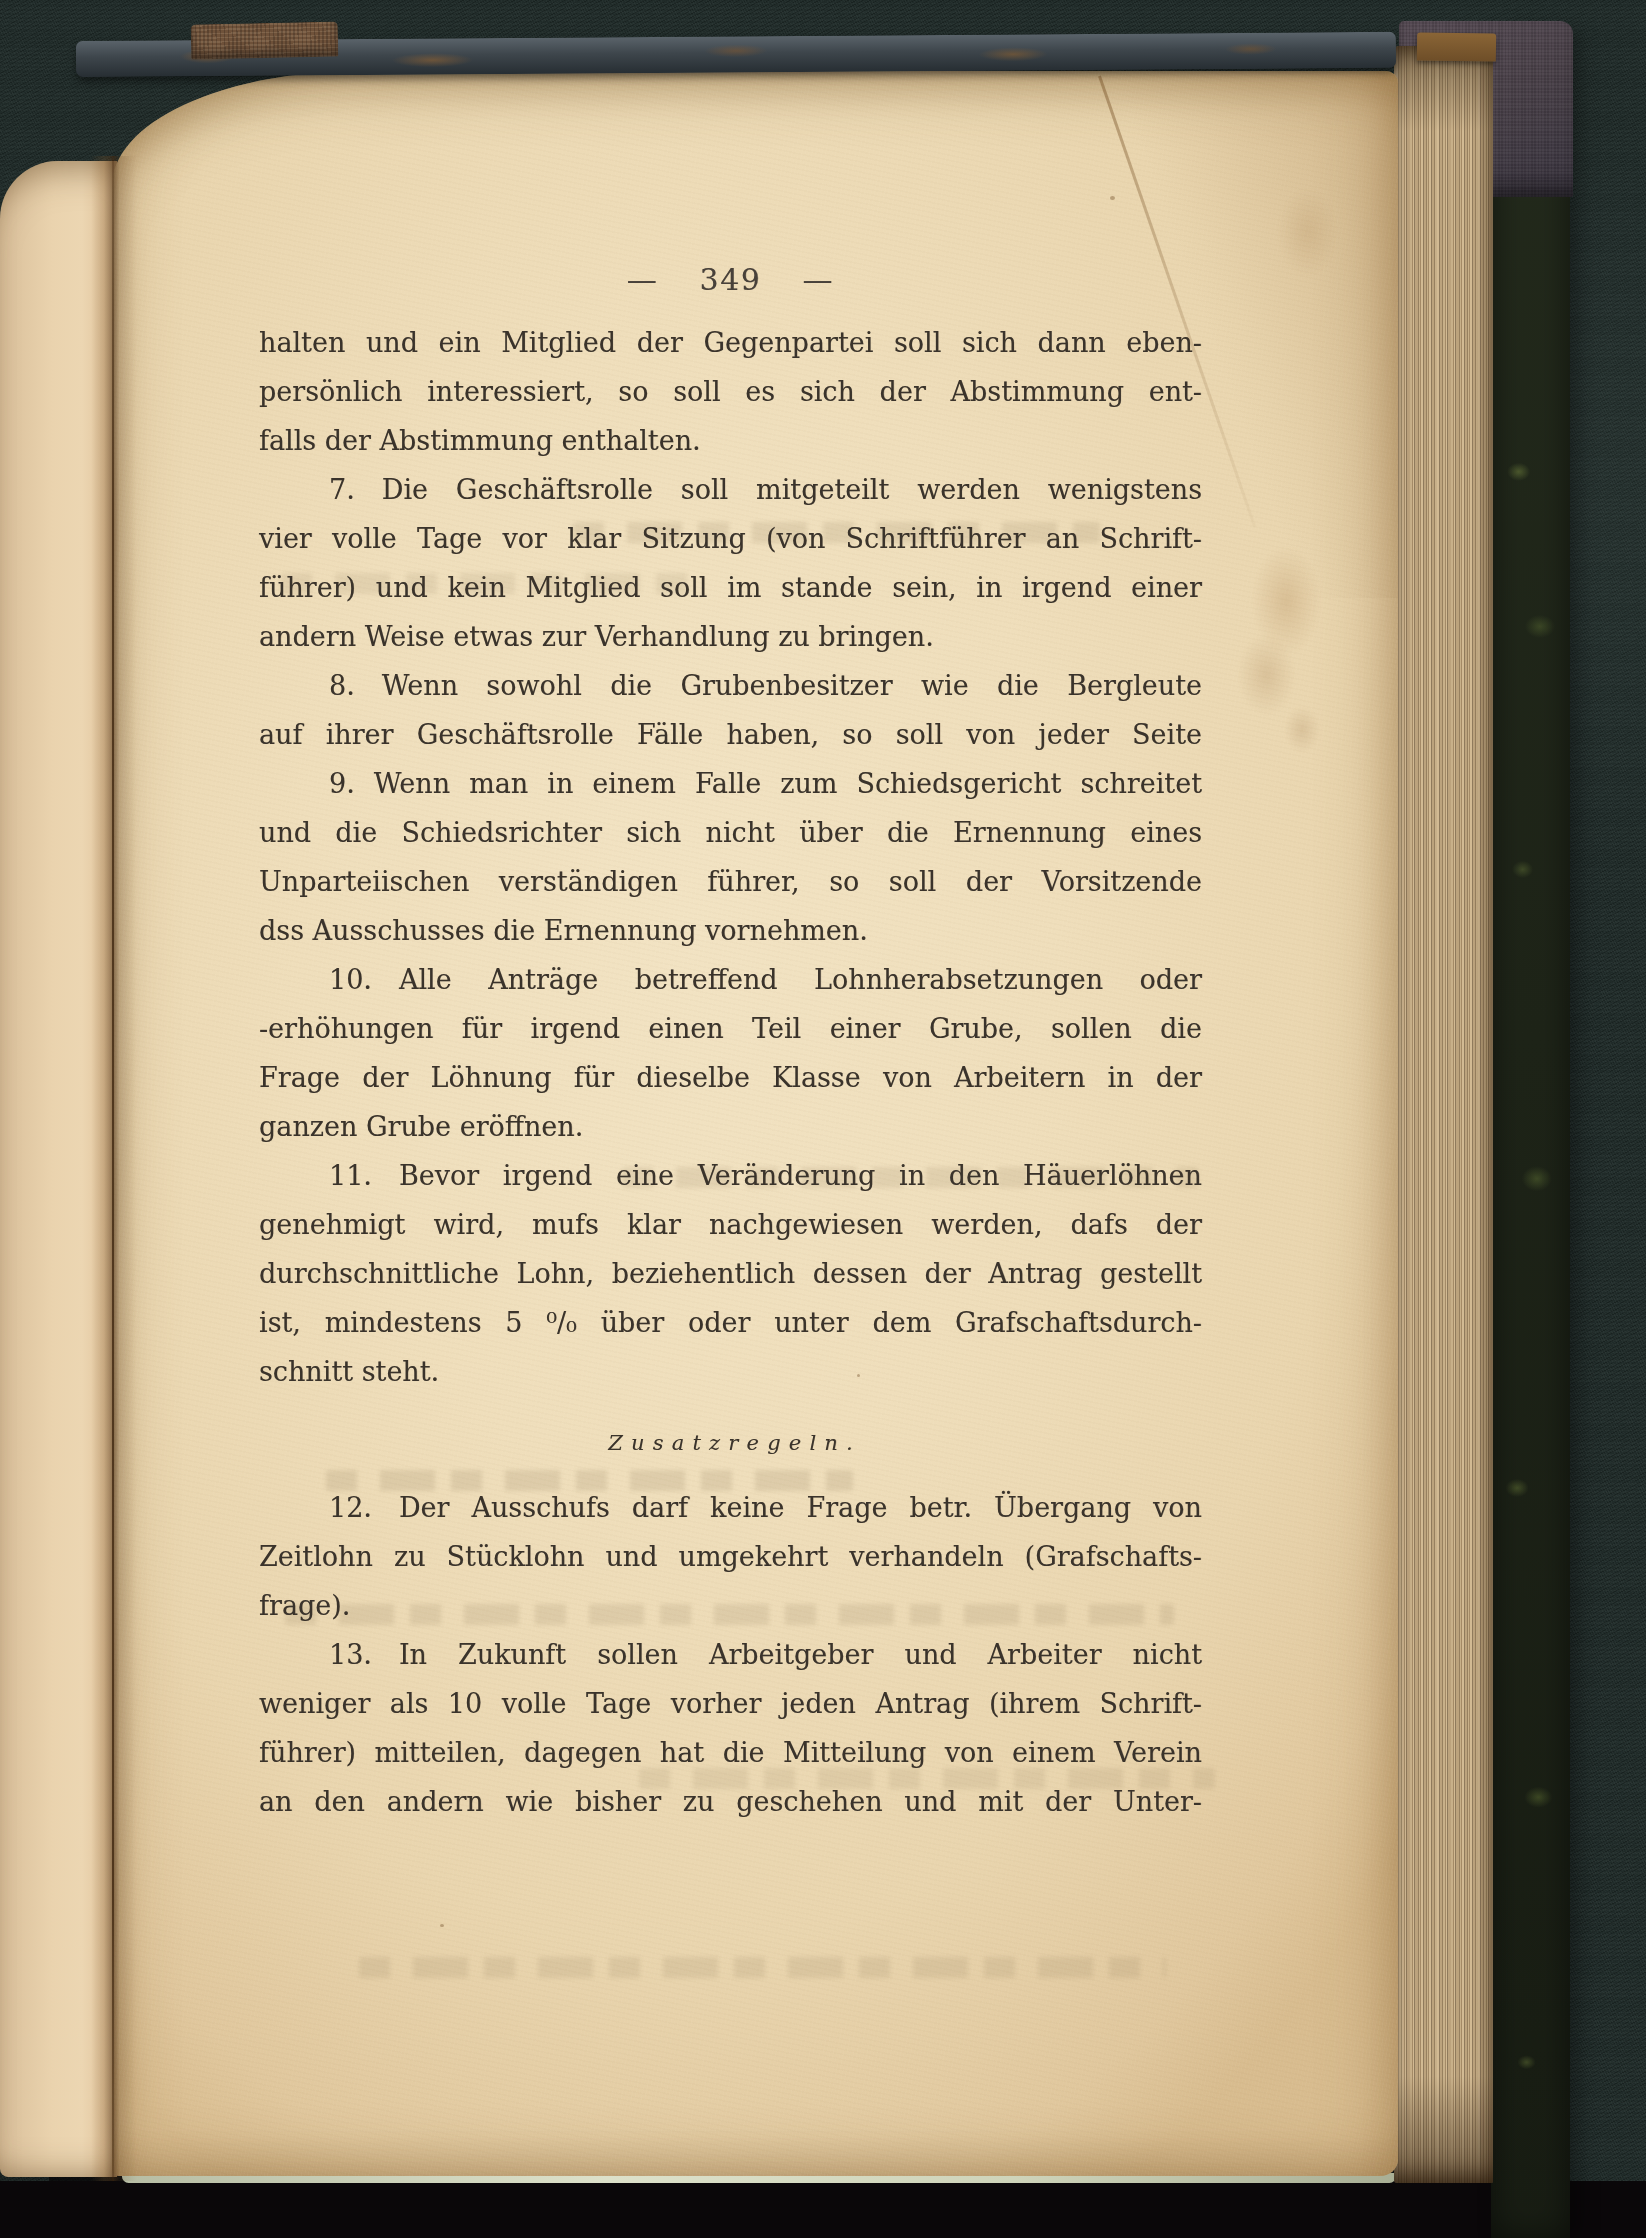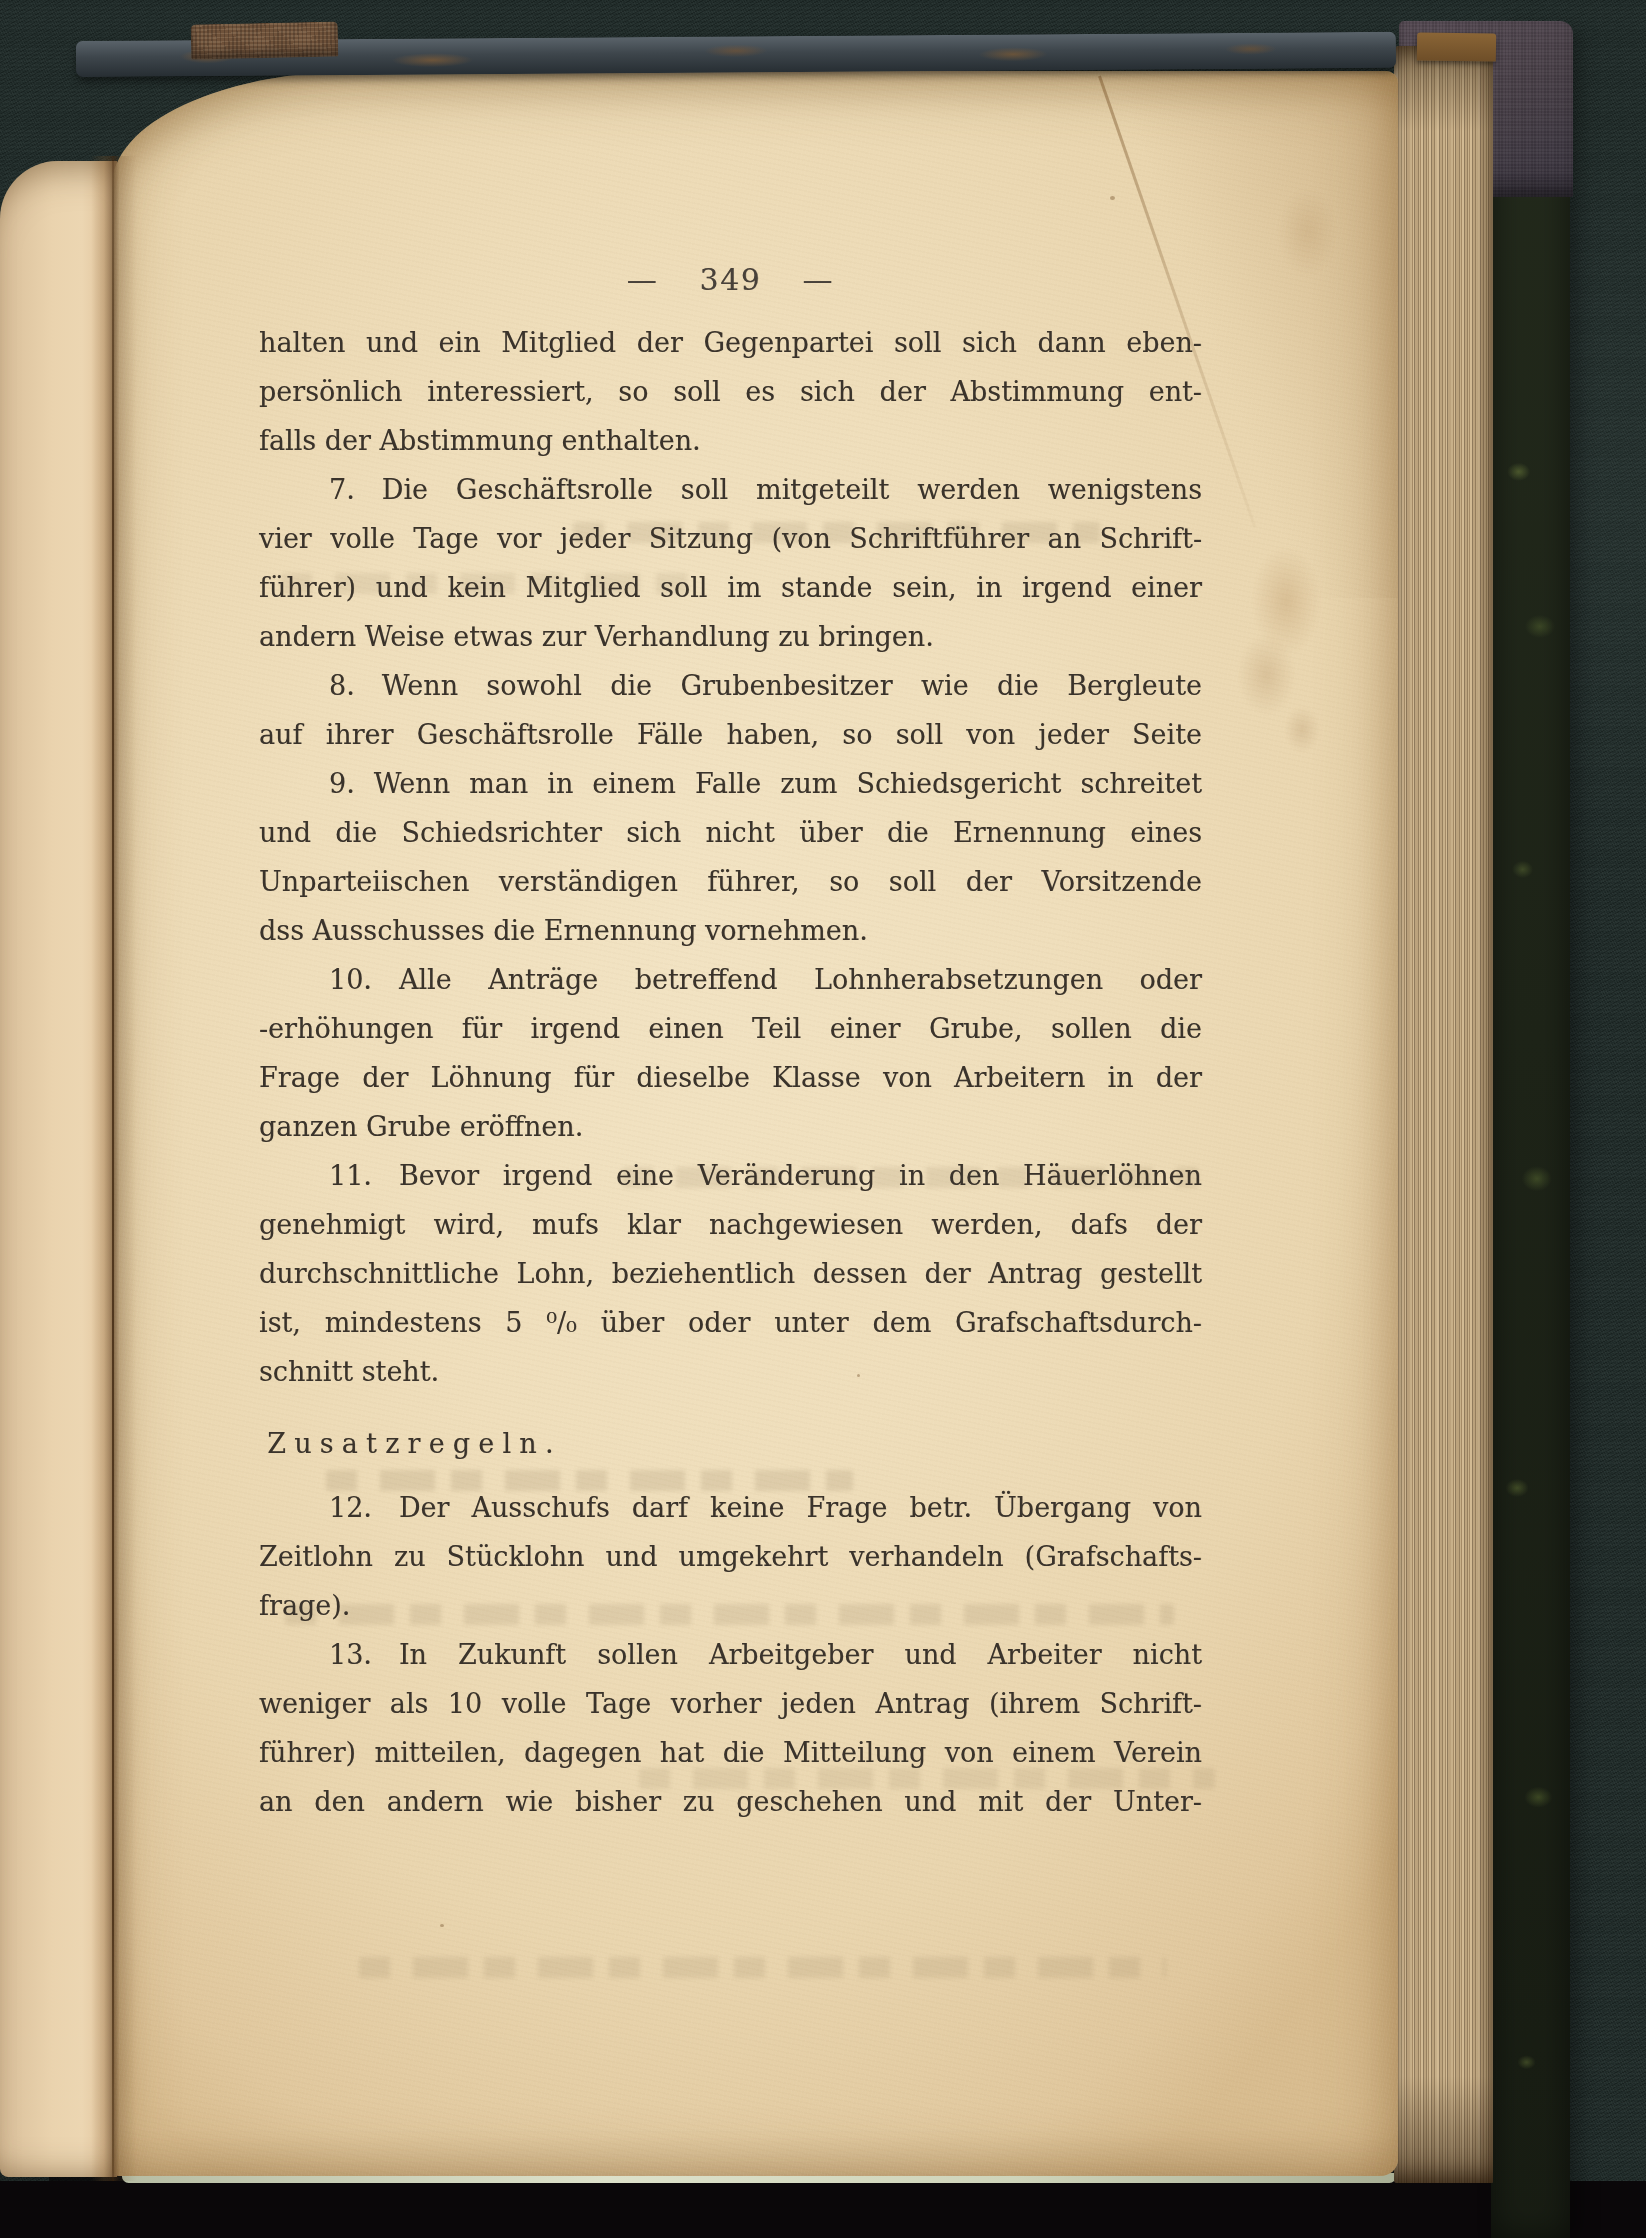--- a/index.html
+++ b/index.html
@@ -174,21 +174,21 @@
   }
   .para { margin:0; }
   .line {
     height:49px; line-height:49px;
     text-align:justify; text-align-last:justify;
   }
   .line.ind { padding-left:70px; }
   .line.end { text-align-last:left; }
   .heading {
     height:49px; line-height:49px; margin:23px 0 15px;
-    text-align:left; letter-spacing:8.2px; text-indent:8.2px; font-size:27px;
+    text-align:center; letter-spacing:8.2px; text-indent:8.2px; font-size:21px;font-style:italic;
   }
 </style>
 </head>
 <body>
 
 <div class="scene">
 
   <div class="abs under-page-gloom"></div>
   <div class="abs bottom-shadow"></div>
 
@@ -228,21 +228,21 @@
     <div class="text-col">
 
       <div class="para">
         <div class="line">halten und ein Mitglied der Gegenpartei soll sich dann eben-</div>
         <div class="line">persönlich interessiert, so soll es sich der Abstimmung ent-</div>
         <div class="line end">falls der Abstimmung enthalten.</div>
       </div>
 
       <div class="para">
         <div class="line ind">7. Die Geschäftsrolle soll mitgeteilt werden wenigstens</div>
-        <div class="line">vier volle Tage vor jeder Sitzung (von Schriftführer an Schrift-</div>
+        <div class="line">vier volle Tage vor klar Sitzung (von Schriftführer an Schrift-</div>
         <div class="line">führer) und kein Mitglied soll im stande sein, in irgend einer</div>
         <div class="line end">andern Weise etwas zur Verhandlung zu bringen.</div>
       </div>
 
       <div class="para">
         <div class="line ind">8. Wenn sowohl die Grubenbesitzer wie die Bergleute</div>
         <div class="line">auf ihrer Geschäftsrolle Fälle haben, so soll von jeder Seite</div>
       </div>
 
       <div class="para">

